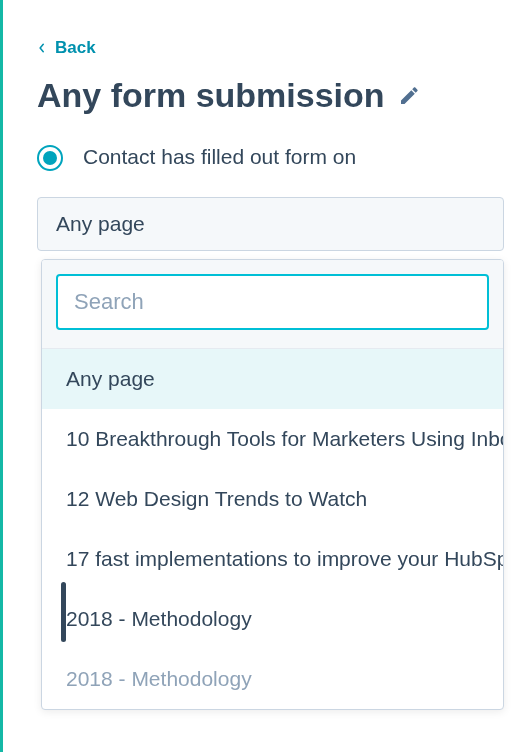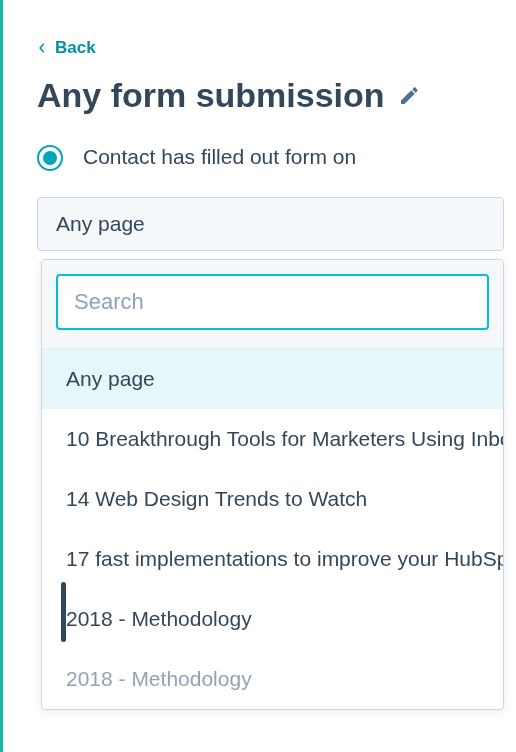--- a/index.html
+++ b/index.html
@@ -168,21 +168,21 @@
     <span>Any page</span>
   </div>
 
   <div class="dropdown">
     <div class="search-wrap">
       <input class="search-input" type="text" placeholder="Search" style="">
     </div>
     <div id="options-list">
         <div class="option selected">Any page</div>
         <div class="option">10 Breakthrough Tools for Marketers Using Inbound</div>
-        <div class="option">14 Web Design Trends to Watch</div>
+        <div class="option">12 Web Design Trends to Watch</div>
         <div class="option">17 fast implementations to improve your HubSpot</div>
         <div class="option">2018 - Methodology</div>
         <div class="option faded">2018 - Methodology</div>
       </div>
   </div>
 
   <div class="scrollbar-track"></div>
 
 </div>
 

